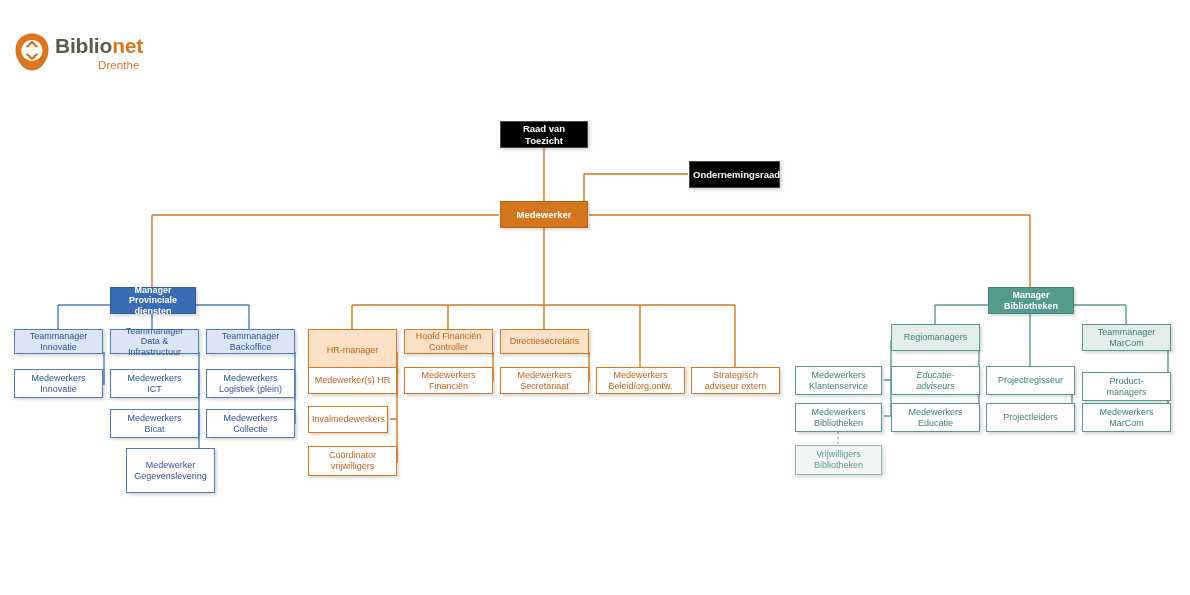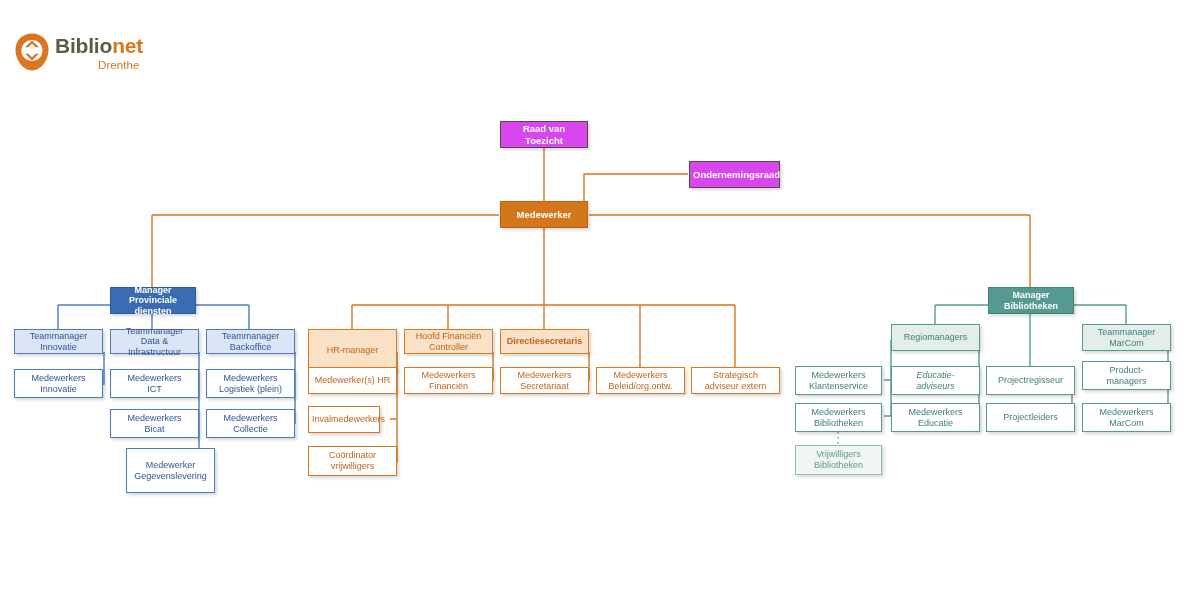--- a/index.html
+++ b/index.html
@@ -68,21 +68,21 @@
     line-height: 1.18;
     border: 1px solid transparent;
     box-shadow: 2px 2px 3px rgba(0,0,0,0.16);
     padding: 2px 3px;
     z-index: 3;
   }
   .node .lbl { display: block; width: 100%; }
 
   
   .n-olive {
-    background: #d946ef;
+    background: #000000;
     border-color: #4c4e3c;
     color: #ffffff;
     font-size: 9.5px;
     font-weight: bold;
   }
 
   
   .n-orange-solid {
     background: #d4761c;
     border-color: #b66314;
@@ -301,41 +301,41 @@
   <div class="node n-blue-line" style="left:126px; top:448px; width:89px; height:45px;">
     <span class="lbl">Medewerker<br>Gegevenslevering</span>
   </div>
 
   <div class="node n-orange-tint" style="left:308px; top:329px; width:89px; height:42px;">
     <span class="lbl">HR-manager</span>
   </div>
   <div class="node n-orange-tint" style="left:404px; top:329px; width:89px; height:25px;">
     <span class="lbl">Hoofd Financiën<br>Controller</span>
   </div>
-  <div class="node n-orange-tint" style="left:500px; top:329px; width:89px; height:25px;font-weight:bold;">
+  <div class="node n-orange-tint" style="left:500px; top:329px; width:89px; height:25px;">
     <span class="lbl">Directiesecretaris</span>
   </div>
 
   <div class="node n-orange-line" style="left:308px; top:367px; width:89px; height:27px;">
     <span class="lbl">Medewerker(s) HR</span>
   </div>
   <div class="node n-orange-line" style="left:404px; top:367px; width:89px; height:27px;">
     <span class="lbl">Medewerkers<br>Financiën</span>
   </div>
   <div class="node n-orange-line" style="left:500px; top:367px; width:89px; height:27px;">
     <span class="lbl">Medewerkers<br>Secretariaat</span>
   </div>
   <div class="node n-orange-line" style="left:596px; top:367px; width:89px; height:27px;">
     <span class="lbl">Medewerkers<br>Beleid/org.ontw.</span>
   </div>
   <div class="node n-orange-line" style="left:691px; top:367px; width:89px; height:27px;">
     <span class="lbl">Strategisch<br>adviseur extern</span>
   </div>
 
-  <div class="node n-orange-line" style="left:308px; top:406px; width:72px; height:27px;">
+  <div class="node n-orange-line" style="left:308px; top:406px; width:80px; height:27px;">
     <span class="lbl">Invalmedewerkers</span>
   </div>
   <div class="node n-orange-line" style="left:308px; top:446px; width:89px; height:30px;">
     <span class="lbl">Coördinator<br>vrijwilligers</span>
   </div>
 
   <div class="node n-teal-solid" style="left:988px; top:287px; width:86px; height:27px;">
     <span class="lbl">Manager<br>Bibliotheken</span>
   </div>
 
@@ -348,21 +348,21 @@
 
   <div class="node n-teal-line" style="left:795px; top:366px; width:87px; height:29px;">
     <span class="lbl">Medewerkers<br>Klantenservice</span>
   </div>
   <div class="node n-teal-line" style="left:891px; top:366px; width:89px; height:29px;font-style:italic;">
     <span class="lbl">Educatie-<br>adviseurs</span>
   </div>
   <div class="node n-teal-line" style="left:986px; top:366px; width:89px; height:29px;">
     <span class="lbl">Projectregisseur</span>
   </div>
-  <div class="node n-teal-line" style="left:1082px; top:361px; width:89px; height:29px;">
+  <div class="node n-teal-line" style="left:1082px; top:372px; width:89px; height:29px;">
     <span class="lbl">Product-<br>managers</span>
   </div>
 
   <div class="node n-teal-line" style="left:795px; top:403px; width:87px; height:29px;">
     <span class="lbl">Medewerkers<br>Bibliotheken</span>
   </div>
   <div class="node n-teal-line" style="left:891px; top:403px; width:89px; height:29px;">
     <span class="lbl">Medewerkers<br>Educatie</span>
   </div>
   <div class="node n-teal-line" style="left:986px; top:403px; width:89px; height:29px;">

